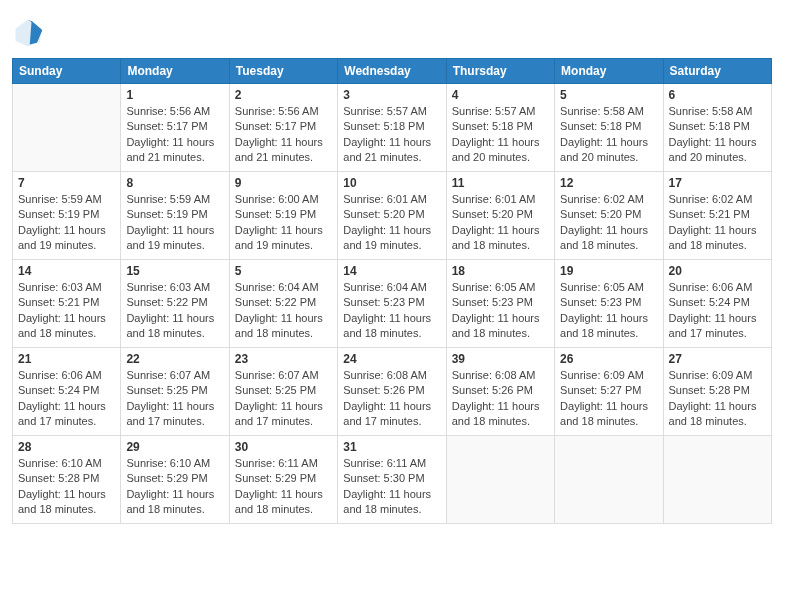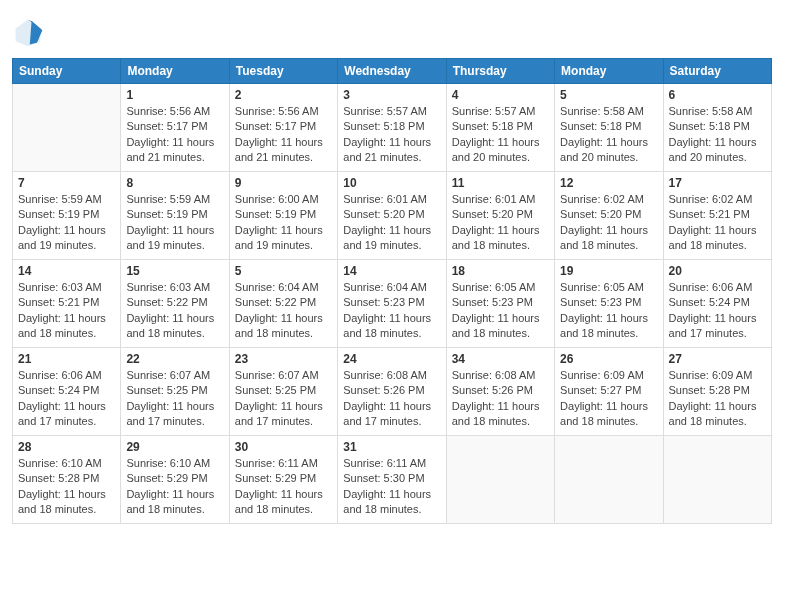--- a/index.html
+++ b/index.html
@@ -234,21 +234,21 @@
           </td>
           <td>
             <span class="day-number">23</span>
             <div class="day-info">Sunrise: 6:07 AM<br>Sunset: 5:25 PM<br>Daylight: 11 hours<br>and 17 minutes.</div>
           </td>
           <td>
             <span class="day-number">24</span>
             <div class="day-info">Sunrise: 6:08 AM<br>Sunset: 5:26 PM<br>Daylight: 11 hours<br>and 17 minutes.</div>
           </td>
           <td>
-            <span class="day-number">34</span>
+            <span class="day-number">39</span>
             <div class="day-info">Sunrise: 6:08 AM<br>Sunset: 5:26 PM<br>Daylight: 11 hours<br>and 18 minutes.</div>
           </td>
           <td>
             <span class="day-number">26</span>
             <div class="day-info">Sunrise: 6:09 AM<br>Sunset: 5:27 PM<br>Daylight: 11 hours<br>and 18 minutes.</div>
           </td>
           <td>
             <span class="day-number">27</span>
             <div class="day-info">Sunrise: 6:09 AM<br>Sunset: 5:28 PM<br>Daylight: 11 hours<br>and 18 minutes.</div>
           </td>

